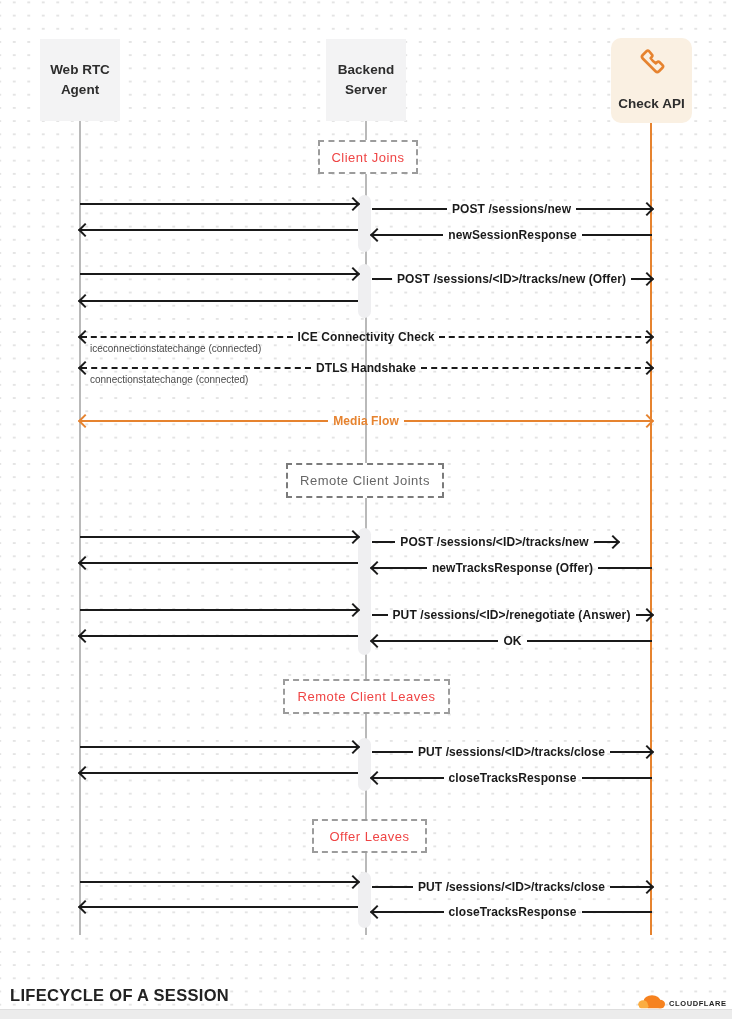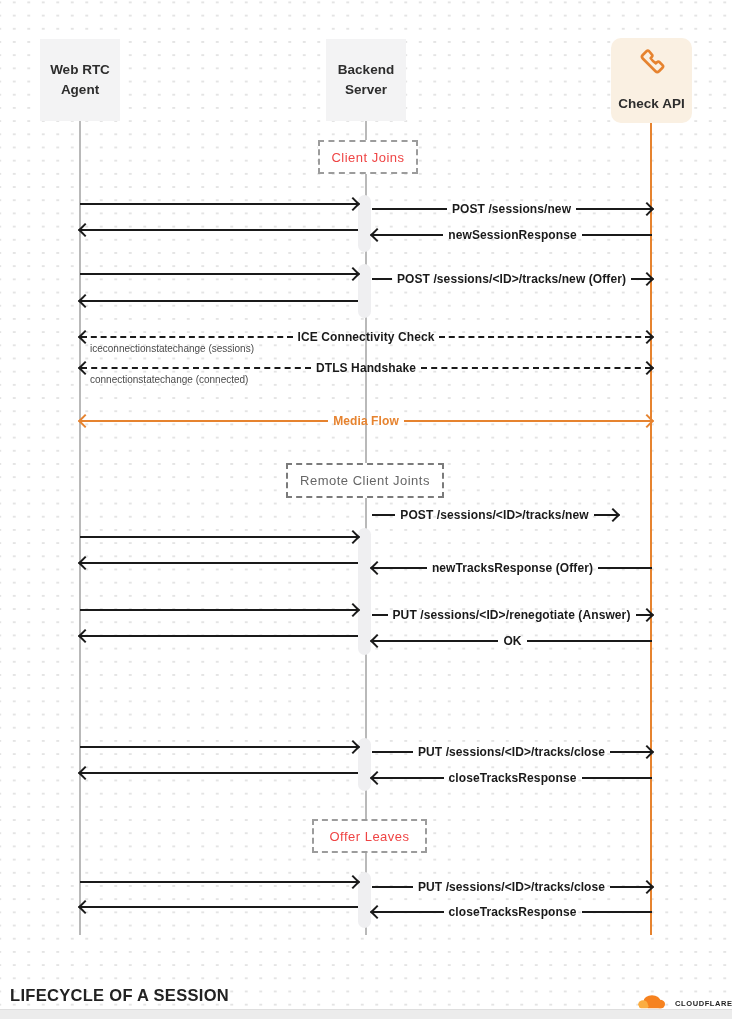--- a/index.html
+++ b/index.html
@@ -32,21 +32,21 @@
   .arr.dashed .line{border-top-style:dashed;}
   .arr.orange{color:#E6832F;}
   .chev-r{flex:none;width:8px;height:8px;border-top:2.5px solid currentColor;border-right:2.5px solid currentColor;
     transform:rotate(45deg);margin-left:-9px;}
   .chev-l{flex:none;width:8px;height:8px;border-bottom:2.5px solid currentColor;border-left:2.5px solid currentColor;
     transform:rotate(45deg);margin-right:-9px;}
   .mlabel{flex:none;font-weight:bold;font-size:12px;padding:0 5px;white-space:nowrap;letter-spacing:.1px;}
   .sub{position:absolute;font-size:10px;color:#4a4a4a;white-space:nowrap;}
   
   .footer-title{position:absolute;left:10px;top:986px;font-size:16.5px;font-weight:bold;color:#222;letter-spacing:.3px;}
-  .logo{position:absolute;left:636px;top:993px;display:flex;align-items:center;gap:9px;text-align:right;}
+  .logo{position:absolute;left:636px;top:993px;display:flex;align-items:center;gap:3px;text-align:right;}
   .brand{font-size:7.5px;font-weight:bold;letter-spacing:.6px;color:#1f1f1f;}
   .bottom-band{position:absolute;left:0;top:1009px;width:732px;height:10px;background:#ececec;border-top:1px solid #dedede;}
 </style>
 </head>
 <body>
 
 <div class="canvas">
 
   <div class="lifeline" style="left:79px;top:121px;height:814px"></div>
   <div class="lifeline" style="left:365px;top:121px;height:814px"></div>
@@ -74,20 +74,23 @@
     </span>
     <span>Check API</span>
   </div>
 
   <div class="sect" style="left:318px;top:140px;width:96px;height:30px">
     <span>Client Joins</span>
   </div>
   <div class="sect sect-dark" style="left:286px;top:463px;width:154px;height:31px">
     <span>Remote Client Joints</span>
   </div>
+  <div class="sect" style="left:283px;top:679px;width:163px;height:31px">
+    <span>Remote Client Leaves</span>
+  </div>
   <div class="sect" style="left:312px;top:819px;width:111px;height:30px">
     <span>Offer Leaves</span>
   </div>
 
   <div class="arr" style="left:80px;top:197px;width:278px">
     <i class="line"></i>
       <i class="chev-r"></i>
   </div>
   <div class="arr" style="left:372px;top:228px;width:280px">
     <i class="chev-l"></i>
@@ -121,21 +124,21 @@
       <i class="line"></i>
   </div>
 
   <div class="arr dashed" style="left:80px;top:330px;width:572px">
     <i class="chev-l"></i>
       <i class="line"></i>
     <span class="mlabel">ICE Connectivity Check</span>
     <i class="line"></i>
       <i class="chev-r"></i>
   </div>
-  <div class="sub" style="left:90px;top:343px">iceconnectionstatechange (sessions)</div>
+  <div class="sub" style="left:90px;top:343px">iceconnectionstatechange (connected)</div>
 
   <div class="arr dashed" style="left:80px;top:361px;width:572px">
     <i class="chev-l"></i>
       <i class="line"></i>
     <span class="mlabel">DTLS Handshake</span>
     <i class="line"></i>
       <i class="chev-r"></i>
   </div>
   <div class="sub" style="left:90px;top:374px">connectionstatechange (connected)</div>
 
@@ -144,21 +147,21 @@
       <i class="line"></i>
     <span class="mlabel">Media Flow</span>
     <i class="line"></i>
       <i class="chev-r"></i>
   </div>
 
   <div class="arr" style="left:80px;top:530px;width:278px">
     <i class="line"></i>
       <i class="chev-r"></i>
   </div>
-  <div class="arr" style="left:372px;top:508px;width:246px">
+  <div class="arr" style="left:372px;top:535px;width:246px">
     <i class="line"></i>
     <span class="mlabel">POST /sessions/&lt;ID&gt;/tracks/new</span>
     <i class="line"></i>
       <i class="chev-r"></i>
   </div>
   <div class="arr" style="left:372px;top:561px;width:280px">
     <i class="chev-l"></i>
       <i class="line"></i>
     <span class="mlabel">newTracksResponse (Offer)</span>
     <i class="line"></i>

